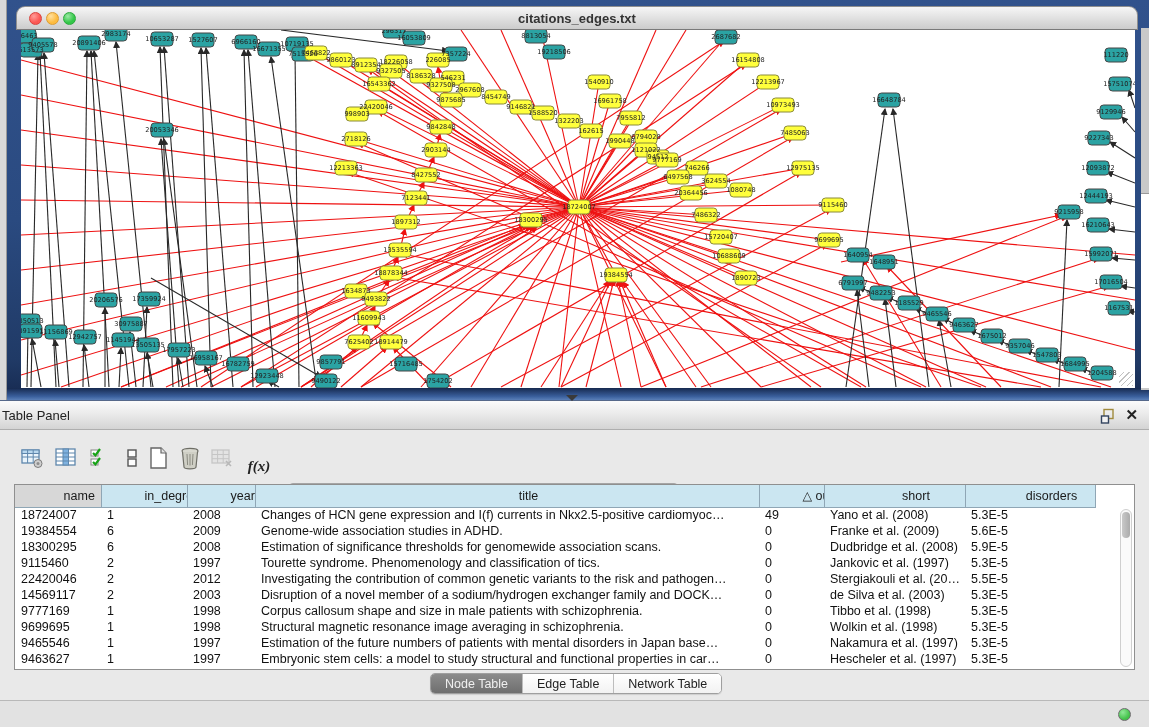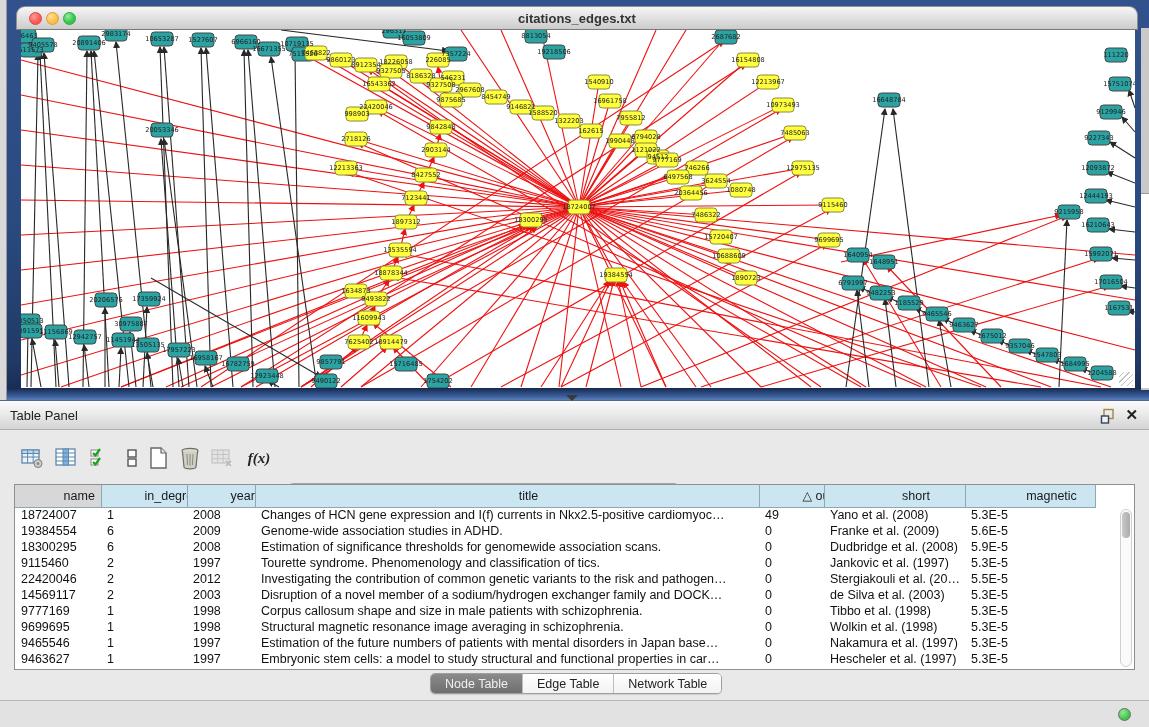--- a/index.html
+++ b/index.html
@@ -31,31 +31,31 @@
   #net-canvas { position:absolute; left:21px; top:30px; width:1114px; height:358px; background:#ffffff; }
   #net-canvas svg { display:block; width:100%; height:100%; }
   #resize-grip { position:absolute; right:2px; bottom:2px; width:14px; height:14px; opacity:.6;
     background:repeating-linear-gradient(135deg, transparent 0 3px, #9a9a9a 3px 4px); }
 
   
   #table-panel { position:absolute; left:0; top:400px; width:1149px; height:327px; background:#e9e9e9; }
   #panel-header { position:absolute; left:0; top:0; width:1149px; height:30px;
       background:linear-gradient(180deg,#fbfbfb 0%, #e9e9e9 50%, #d4d4d4 100%);
       border-top:1px solid #55688a; border-bottom:1px solid #aeaeae; }
-  #panel-title { position:absolute; left:10px; top:0; line-height:29px; font-size:13px; color:#222; }
+  #panel-title { position:absolute; left:2px; top:0; line-height:29px; font-size:13px; color:#222; }
   #float-icon { position:absolute; right:33px; top:7px; width:16px; height:16px; cursor:pointer; }
   #close-icon { position:absolute; right:11px; top:5px; font-size:15px; font-weight:bold; color:#222; cursor:pointer; line-height:18px;}
   #splitter-nub { position:absolute; left:566px; top:-6px; width:0; height:0;
       border-left:6px solid transparent; border-right:6px solid transparent; border-top:6px solid #3a3a3a; }
 
   #toolbar { position:absolute; left:0; top:31px; width:1149px; height:52px; }
   .tb-icon { position:absolute; top:15px; width:24px; height:24px; border:none; background:transparent; padding:0; cursor:pointer; }
   .tb-icon svg { display:block; }
   .tb-icon.disabled { opacity:.45; cursor:default; }
-  #fx-icon { font-family:"Liberation Serif",serif; font-style:italic; font-weight:bold; font-size:15px; color:#222; line-height:24px; text-align:center;}
+  #fx-icon { font-family:"Liberation Serif",serif; font-style:italic; font-weight:bold; font-size:15px; color:#222; line-height:24px; text-align:center;margin-top:8px;}
 
   #net-combo { position:absolute; left:288px; top:52px; width:391px; height:21px; background:linear-gradient(180deg,#ffffff,#f0f0f0);
       border:1px solid #a5a5a5; border-radius:5px; box-shadow:0 1px 1px rgba(0,0,0,.15); cursor:pointer; }
   #net-combo .val { position:absolute; left:10px; top:0; line-height:19px; font-size:13px; color:#111; }
   #net-combo .arrows { position:absolute; right:7px; top:1px; font-size:9px; line-height:9px; color:#333; text-align:center; }
 
   #table-wrap { position:absolute; left:14px; top:84px; width:1121px; height:186px; background:#ffffff; border:1px solid #8f8f8f; }
   table.grid { border-collapse:collapse; table-layout:fixed; width:1080px; font-size:12.5px; }
   table.grid th { height:22px; background:#cbe6f1; border:1px solid #8fa6b5; border-top:none; font-weight:normal; color:#1a1a1a; text-align:center; overflow:hidden; white-space:nowrap;padding-left:43px; }
   table.grid th:first-child { background:#d7d7d7; border-left:none; }
@@ -620,21 +620,21 @@
             <col style="width: 130px;">
           </colgroup>
         <thead>
             <tr id="thead-row">
               <th>name</th>
               <th>in_degree</th>
               <th>year</th>
               <th>title</th>
               <th>△ out_de...</th>
               <th>short</th>
-              <th>magnetic</th>
+              <th>disorders</th>
             </tr>
           </thead>
         <tbody id="tbody">
             <tr class="datarow">
               <td>18724007</td>
               <td>1</td>
               <td>2008</td>
               <td>Changes of HCN gene expression and I(f) currents in Nkx2.5-positive cardiomyoc…</td>
               <td>49</td>
               <td>Yano et al. (2008)</td>

